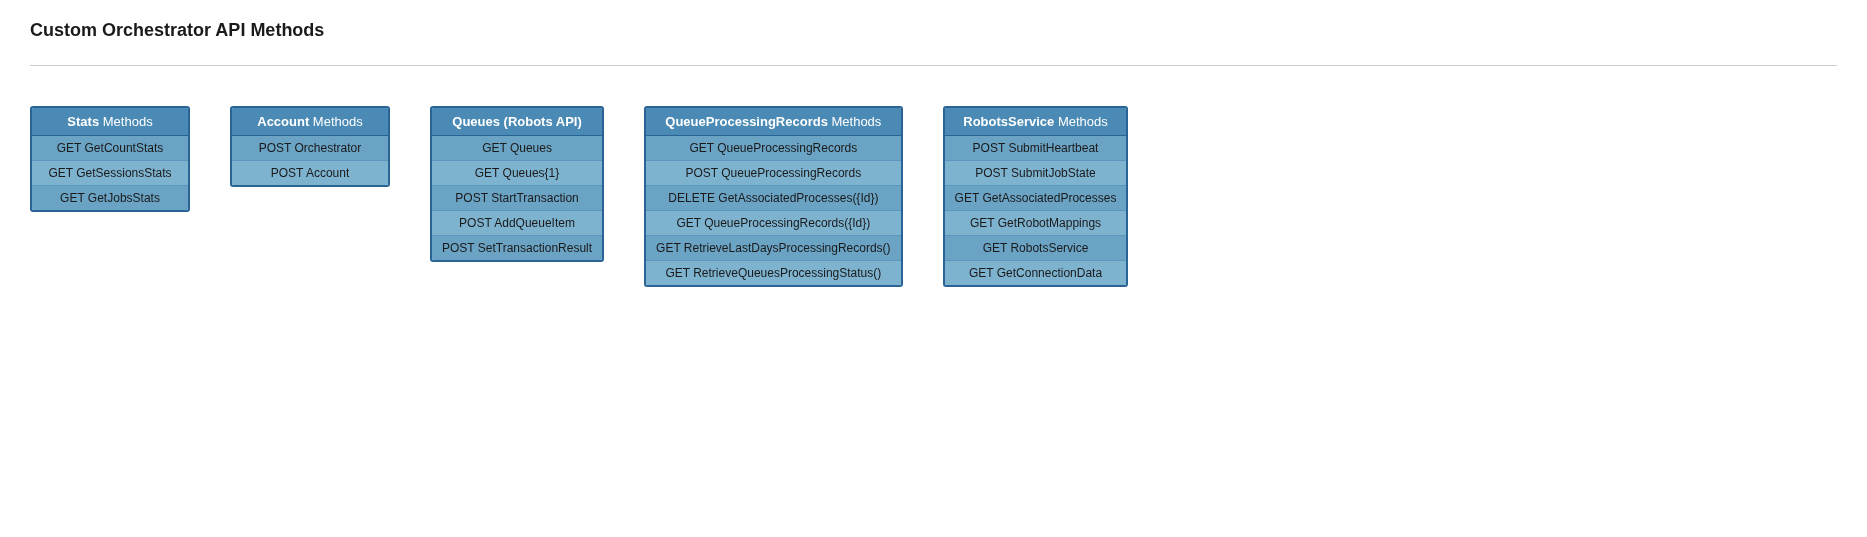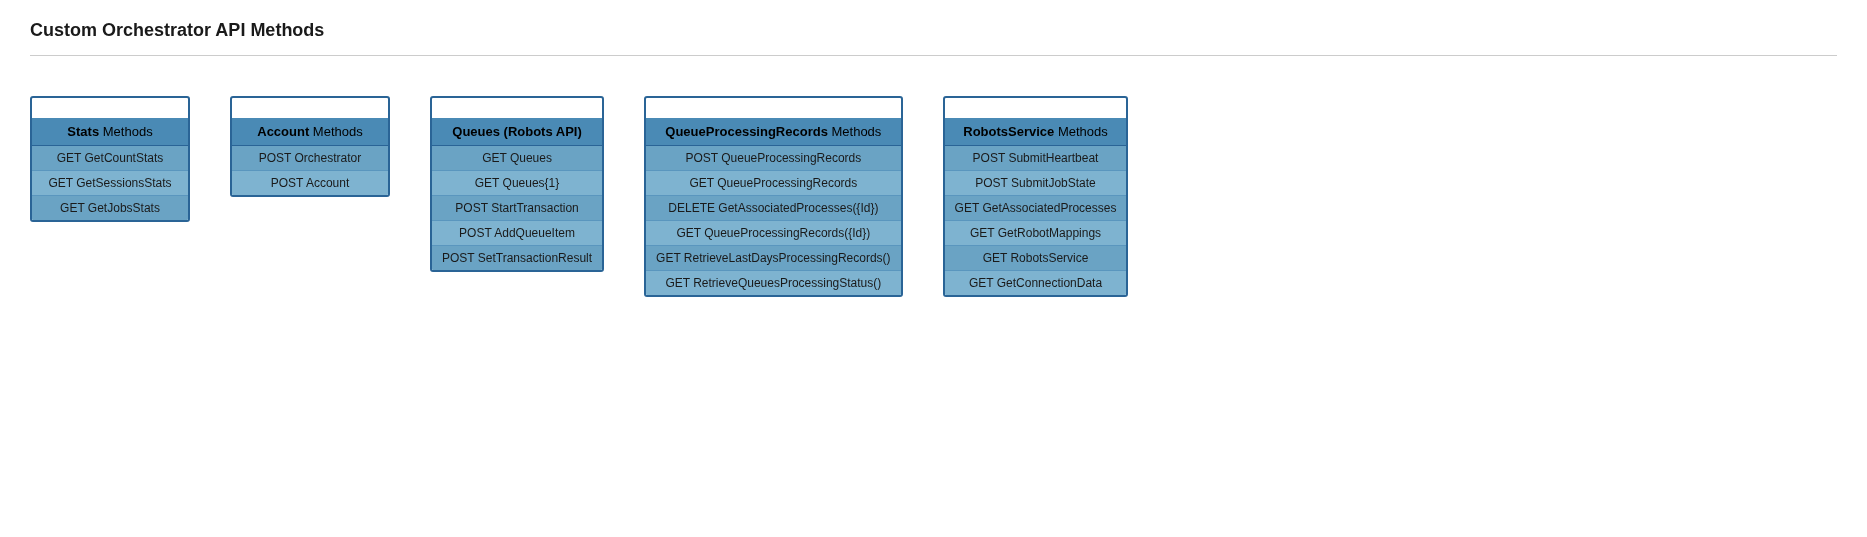--- a/index.html
+++ b/index.html
@@ -5,21 +5,21 @@
     * { box-sizing: border-box; margin: 0; padding: 0; }
     body {
       font-family: Arial, sans-serif;
       background: #ffffff;
       padding: 20px 30px;
     }
     .page-title {
       font-size: 18px;
       font-weight: bold;
       color: #1a1a1a;
-      margin-bottom: 14px;
+      margin-bottom: 24px;
     }
     .divider {
       border: none;
       border-top: 1px solid #cccccc;
       margin-bottom: 40px;
     }
     .cards-container {
       display: flex;
       flex-direction: row;
       gap: 40px;
@@ -27,27 +27,26 @@
       flex-wrap: nowrap;
     }
     .card {
       border: 2px solid #2a6496;
       border-radius: 3px;
       overflow: hidden;
       min-width: 160px;
     }
     .card-header {
       background-color: #4a8ab5;
-      color: #000000;
+      color: #ffffff;
       font-size: 13px;
       font-weight: normal;
       text-align: center;
       padding: 6px 10px;
       border-bottom: 1px solid #2a6496;
-      margin-top: 20px;
     }
     .card-header strong {
       font-weight: bold;
     }
     .card-row {
       background-color: #7eb3d0;
       color: #1a1a1a;
       font-size: 12px;
       text-align: center;
       padding: 5px 10px;
@@ -86,22 +85,22 @@
     <div class="card">
       <div class="card-header"><strong>Queues (Robots API)</strong></div>
       <div class="card-row">GET Queues</div>
       <div class="card-row">GET Queues{1}</div>
       <div class="card-row">POST StartTransaction</div>
       <div class="card-row">POST AddQueueItem</div>
       <div class="card-row">POST SetTransactionResult</div>
     </div>
     <div class="card">
       <div class="card-header"><strong>QueueProcessingRecords</strong> Methods</div>
+      <div class="card-row">GET QueueProcessingRecords</div>
       <div class="card-row">POST QueueProcessingRecords</div>
-      <div class="card-row">GET QueueProcessingRecords</div>
       <div class="card-row">DELETE GetAssociatedProcesses({Id})</div>
       <div class="card-row">GET QueueProcessingRecords({Id})</div>
       <div class="card-row">GET RetrieveLastDaysProcessingRecords()</div>
       <div class="card-row">GET RetrieveQueuesProcessingStatus()</div>
     </div>
     <div class="card">
       <div class="card-header"><strong>RobotsService</strong> Methods</div>
       <div class="card-row">POST SubmitHeartbeat</div>
       <div class="card-row">POST SubmitJobState</div>
       <div class="card-row">GET GetAssociatedProcesses</div>

